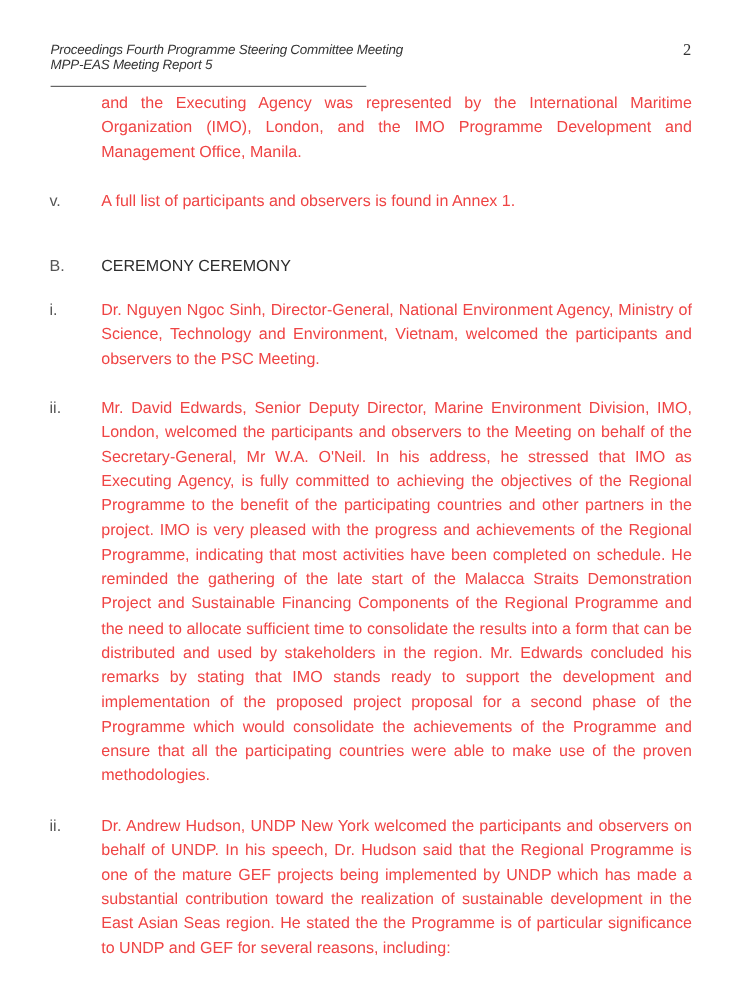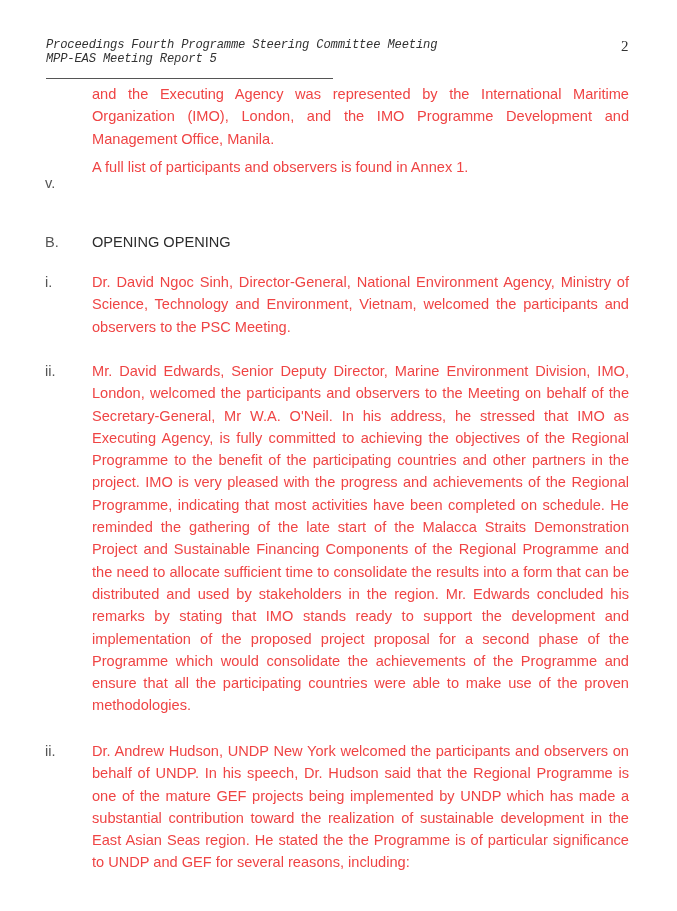--- a/index.html
+++ b/index.html
@@ -1,45 +1,45 @@
 <!DOCTYPE html>
 <html><head>
 <meta charset="utf-8">
 <style>
   html, body { margin: 0; padding: 0; background: #ffffff; }
   body { width: 677px; height: 911px; position: relative; overflow: hidden;
          font-family: "Liberation Sans", sans-serif; color: #2a2a2a; }
   .page { position: absolute; left: 0; top: 0; width: 677px; height: 911px; }
-  .hdr { position: absolute; left: 46px; top: 38px; font-style: italic; font-size: 12.2px; line-height: 14px; color: #333; letter-spacing: -0.2px; font-family: Liberation Mono, monospace; }
+  .hdr { position: absolute; left: 46px; top: 38px; font-style: italic; font-size: 12.2px; line-height: 14px; color: #333; letter-spacing: -0.2px; }
   .pagenum { position: absolute; left: 621px; top: 38px; font-family: "Liberation Serif", serif; font-size: 15px; color: #333; }
   .hdr-rule { position: absolute; left: 46px; top: 78px; width: 287px; height: 0; border-top: 1px solid #555; }
   .block { position: absolute; left: 92px; width: 537px; font-size: 14.6px; line-height: 22.3px; text-align: justify; color: #ef4444; }
   .num { position: absolute; left: 45px; font-size: 14.6px; line-height: 22.3px; color: #555; }
   .heading { position: absolute; left: 92px; font-size: 14.6px; line-height: 22.3px; color: #2d2d2d; }
 </style>
 </head>
 <body>
 
 <div class="page">
   <div class="hdr">
     <div>Proceedings Fourth Programme Steering Committee Meeting</div>
     <div>MPP-EAS Meeting Report 5</div>
   </div>
   <div class="pagenum">2</div>
   <div class="hdr-rule"></div>
 
   <div class="block" style="top:83px">and the Executing Agency was represented by the International Maritime Organization (IMO), London, and the IMO Programme Development and Management Office, Manila.</div>
 
   <div class="num" style="top:172px">v.</div>
-  <div class="block" style="top:156px">A full list of participants and observers is found in Annex 1.</div>
+  <div class="block" style="top:172px">A full list of participants and observers is found in Annex 1.</div>
 
   <div class="num" style="top:231px">B.</div>
-  <div class="heading" style="top:231px">OPENING OPENING</div>
+  <div class="heading" style="top:231px">CEREMONY CEREMONY</div>
 
   <div class="num" style="top:271px">i.</div>
-  <div class="block" style="top:271px">Dr. David Ngoc Sinh, Director-General, National Environment Agency, Ministry of Science, Technology and Environment, Vietnam, welcomed the participants and observers to the PSC Meeting.</div>
+  <div class="block" style="top:271px">Dr. Nguyen Ngoc Sinh, Director-General, National Environment Agency, Ministry of Science, Technology and Environment, Vietnam, welcomed the participants and observers to the PSC Meeting.</div>
 
   <div class="num" style="top:360px">ii.</div>
   <div class="block" style="top:360px">Mr. David Edwards, Senior Deputy Director, Marine Environment Division, IMO, London, welcomed the participants and observers to the Meeting on behalf of the Secretary-General, Mr W.A. O'Neil.  In his address, he stressed that IMO as Executing Agency, is fully committed to achieving the objectives of the Regional Programme to the benefit of the participating countries and other partners in the project.  IMO is very pleased with the progress and achievements of the Regional Programme, indicating that most activities have been completed on schedule.  He reminded the gathering of the late start of the Malacca Straits Demonstration Project and Sustainable Financing Components of the Regional Programme and the need to allocate sufficient time to consolidate the results into a form that can be distributed and used by stakeholders in the region.  Mr. Edwards concluded his remarks by stating that IMO stands ready to support the development and implementation of the proposed project proposal for a second phase of the Programme which would consolidate the achievements of the Programme and ensure that all the participating countries were able to make use of the proven methodologies.</div>
 
   <div class="num" style="top:740px">ii.</div>
   <div class="block" style="top:740px">Dr. Andrew Hudson, UNDP New York welcomed the participants and observers on behalf of UNDP.  In his speech, Dr. Hudson said that the Regional Programme is one of the mature GEF projects being implemented by UNDP which has made a substantial contribution toward the realization of sustainable development in the East Asian Seas region.  He stated the the Programme is of particular significance to UNDP and GEF for several reasons, including:</div>
 </div>
 
 </body></html>

